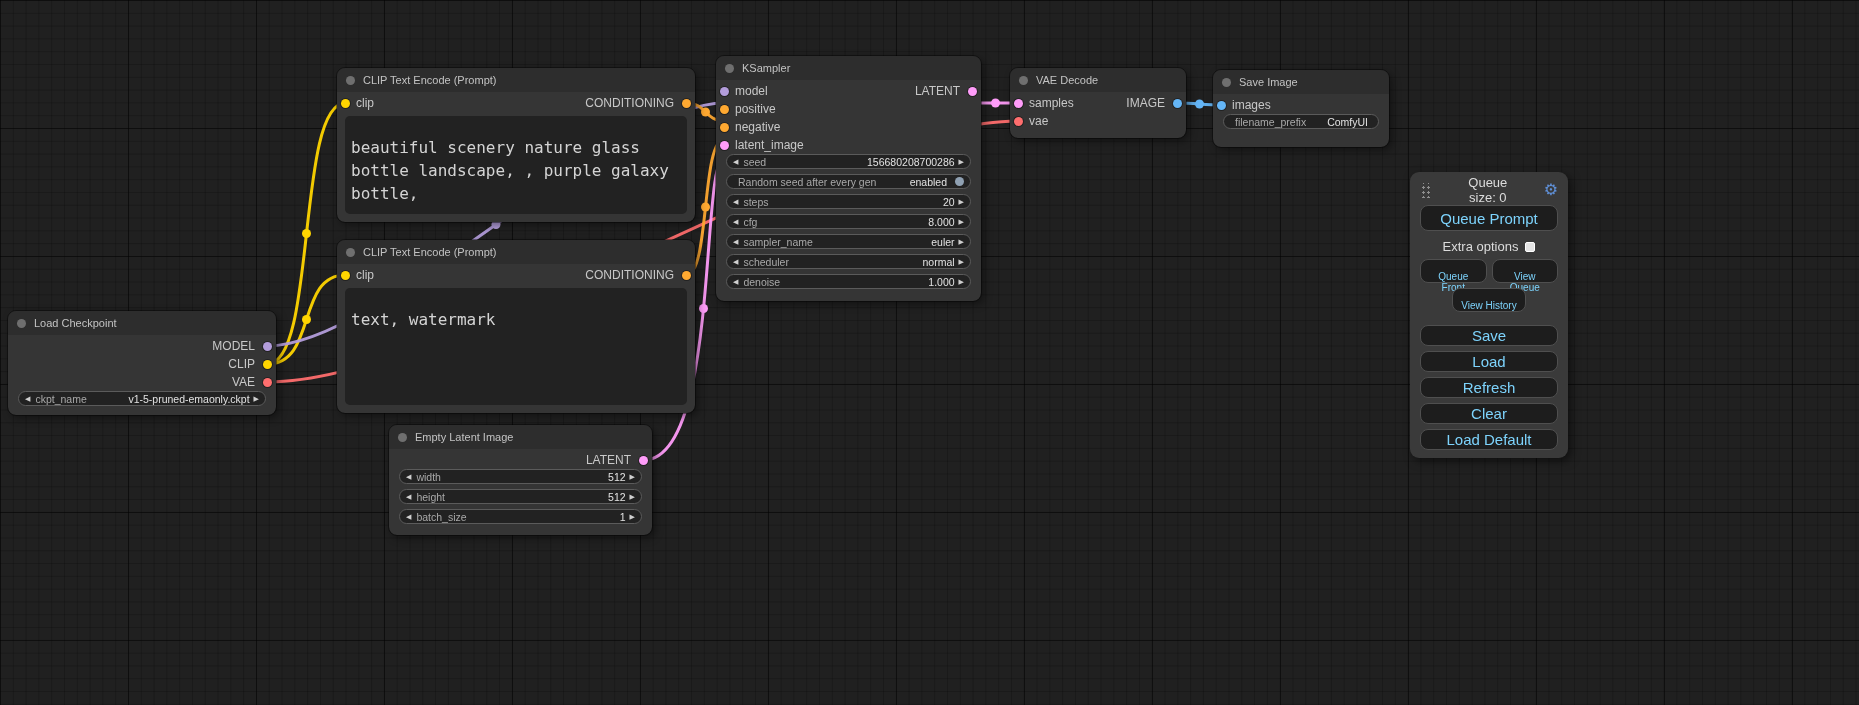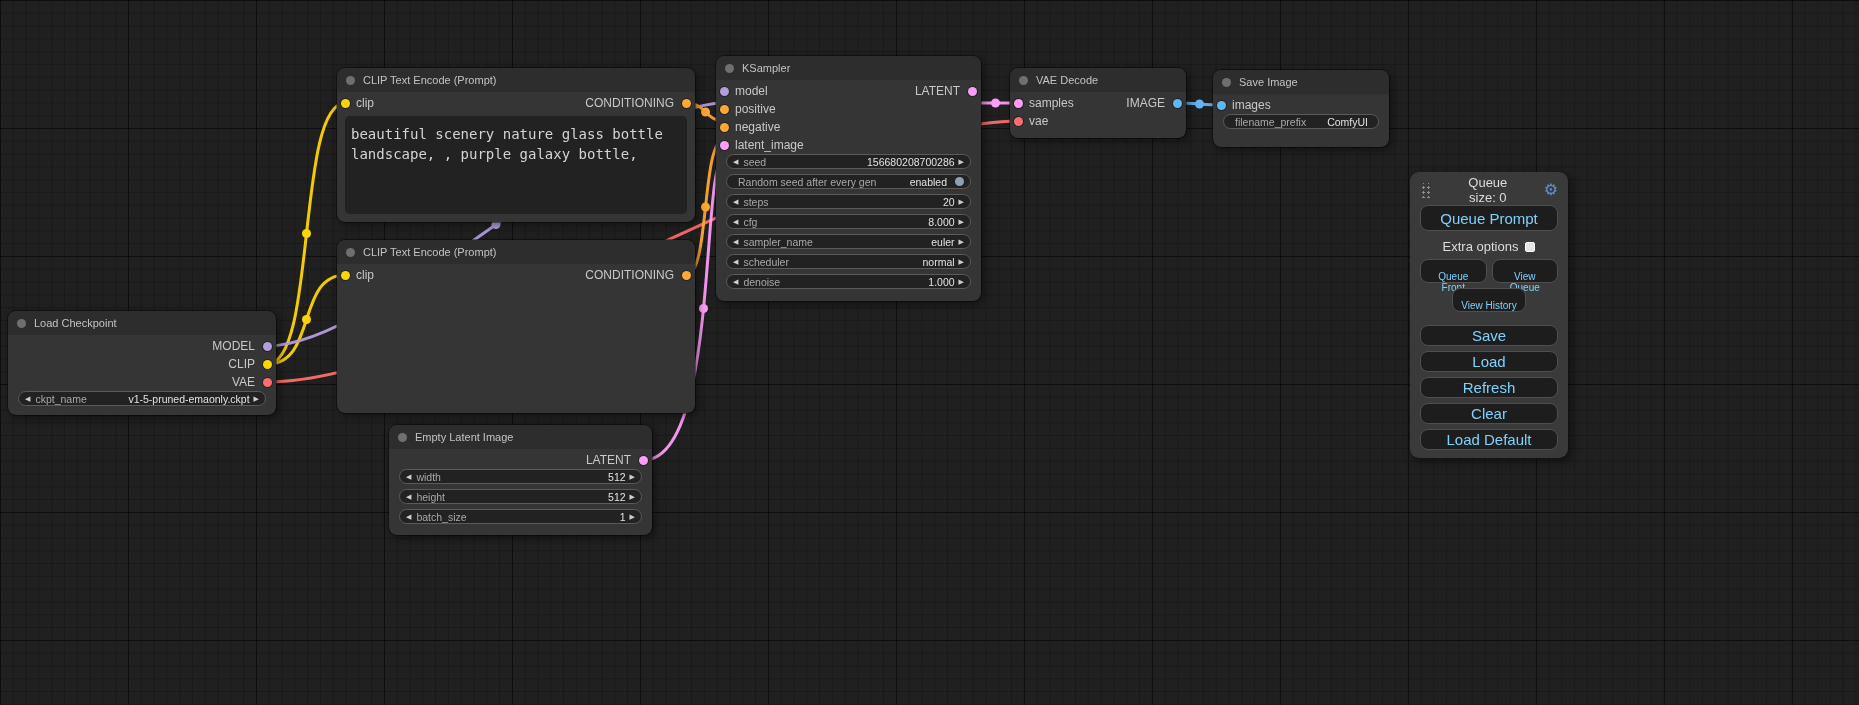--- a/index.html
+++ b/index.html
@@ -37,22 +37,22 @@
   .row em{font-style:normal}
   .row .in{display:flex;align-items:center;gap:6px}
   .row .out{margin-left:auto;display:flex;align-items:center;gap:8px}
   .pin{width:9px;height:9px;border-radius:50%;flex:0 0 auto;box-shadow:0 0 0 1px rgba(0,0,0,.35)}
   .widget{height:15px;flex:0 0 auto;border-radius:8px;background:#222;border:1px solid #5b5b5b;
           display:flex;align-items:center;padding:0 6px;margin:0 10px 5px;font-size:10.5px;color:#999}
   .warr{color:#cfcfcf;font-size:7px;line-height:1}
   .wname{color:#a9a9a9;margin:0 5px;white-space:nowrap}
   .wval{margin-left:auto;color:#e2e2e2;padding-right:4px;white-space:nowrap}
   .toggle-dot{width:9px;height:9px;border-radius:50%;background:var(--c-toggle_indicator);margin-left:4px;flex:0 0 auto}
-  .prompt{flex:1;margin:4px 8px 8px;background:#222;border-radius:5px;padding:8px 6px;
-          font-family:"DejaVu Sans Mono",monospace;font-size:14px;line-height:1.45;color:#d4d4d4;
+  .prompt{flex:1;margin:4px 8px 8px;background:#222;border-radius:5px;padding:20px 6px;
+          font-family:"DejaVu Sans Mono",monospace;font-size:16px;line-height:1.45;color:#d4d4d4;
           white-space:pre-wrap;word-break:break-word;overflow:hidden}
 
   
   .menu{position:absolute;z-index:3;background:#3a3a3a;border-radius:9px;padding:8px 10px;
         box-shadow:3px 3px 10px rgba(0,0,0,.55);display:flex;flex-direction:column}
   .menu button{background:#1d1d1d;border:1px solid #4f4f4f;border-radius:8px;color:#7dd3fc;
         font-family:"Liberation Sans",sans-serif;cursor:pointer}
   .mhead{display:flex;align-items:center;gap:24px;height:20px}
   .mdrag{width:12px;height:15px;flex:0 0 auto;
         background-image:radial-gradient(#8f8f8f 1.1px,transparent 1.35px);
@@ -157,20 +157,21 @@
       <div class="row">
         <span class="in">
             <i class="pin" style="background:var(--c-clip)"></i>
             <em>clip</em>
           </span>
         <span class="out">
             <em>CONDITIONING</em>
             <i class="pin" style="background:var(--c-conditioning)"></i>
           </span>
       </div>
+      <div class="prompt">text, watermark</div>
     </div>
   </div>
 
   <div class="node" style="left:389px;top:425px;width:263px;height:110px">
     <div class="ntitle">
       <span class="nbox"></span>
       <span class="ntext">Empty Latent Image</span>
     </div>
     <div class="nbody">
       <div class="row">

